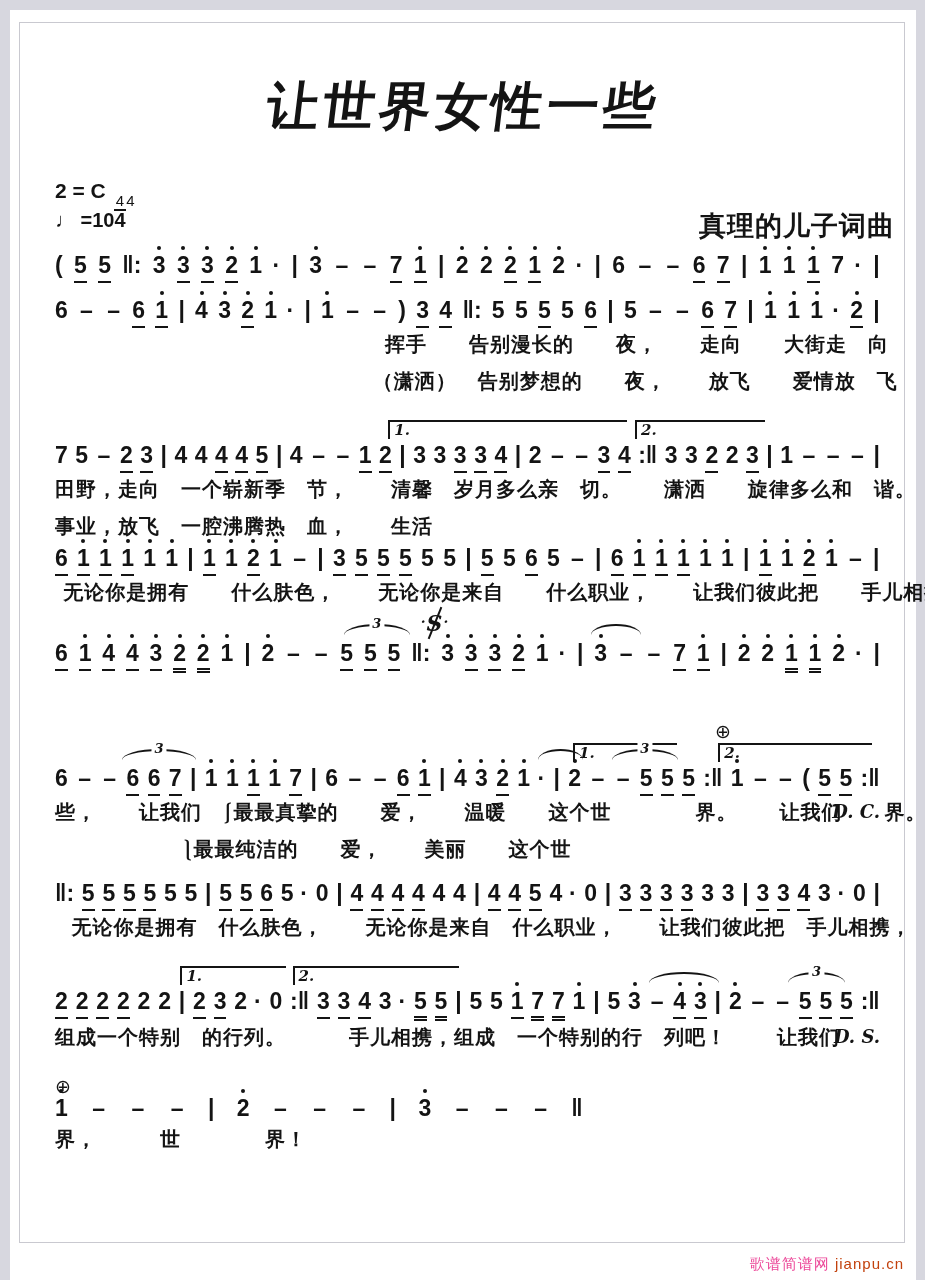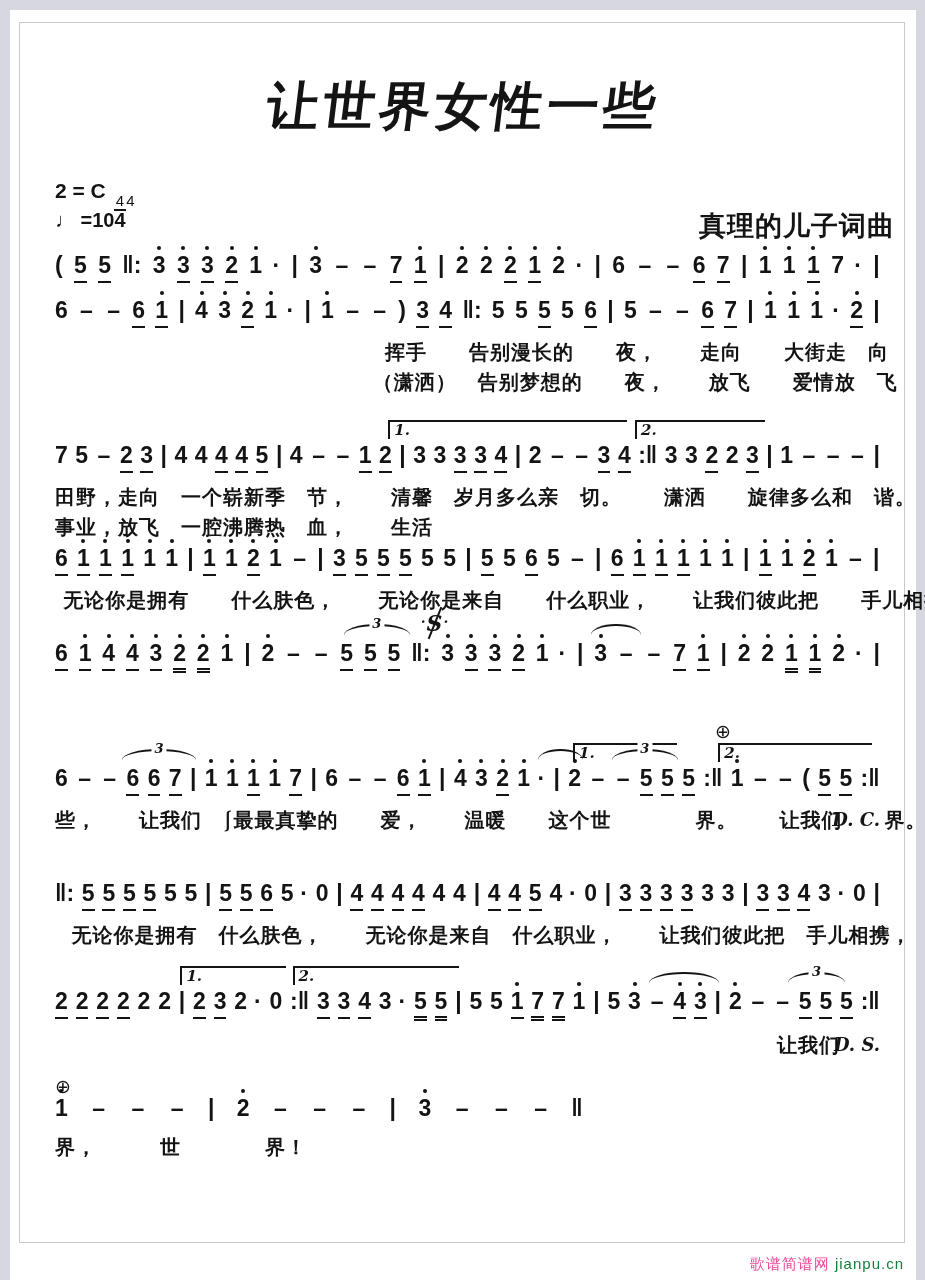--- a/index.html
+++ b/index.html
@@ -36,29 +36,29 @@
   .notes{position:relative;display:flex;justify-content:space-between;align-items:flex-start;
          font-weight:700;font-size:23px;line-height:1.2;}
   .tk{position:relative;display:inline-block;white-space:nowrap;}
   .tk.u1{border-bottom:2px solid #141414;padding-bottom:1px;}
   .tk.u2{border-bottom:5px double #141414;}
   .tk.da::before{content:"";position:absolute;top:-6px;left:50%;transform:translateX(-50%);
         width:4px;height:4px;border-radius:50%;background:#141414;}
   .tk.dash{padding:0 2px;}
   .tk.dotp{margin-left:-1px;}
   
-  .lyric-row{position:relative;margin-top:12px;font-weight:700;font-size:20px;
+  .lyric-row{position:relative;margin-top:4px;font-weight:700;font-size:20px;
              letter-spacing:1px;white-space:pre;line-height:1.25;}
-  .lyric-row + .lyric-row{margin-top:5px;}
+  .lyric-row + .lyric-row{margin-top:12px;}
   .marker{position:absolute;right:0;top:1px;font:italic 700 18px "DejaVu Serif",serif;letter-spacing:0;text-align:center;}
   .right-text{position:absolute;right:40px;top:0;}
   
   .watermark{position:absolute;right:12px;bottom:6px;font-size:15px;letter-spacing:1px;}
   .wm-site{color:#ec4899;}
-  .wm-domain{color:#15803d;text-decoration:none;}
+  .wm-domain{color:#c2410c;text-decoration:none;}
 </style>
 </head>
 <body>
 
 <div class="stage">
   <div class="page">
     <div class="inner-border"></div>
 
     <div class="title">让世界女性一些</div>
 
@@ -354,20 +354,21 @@
             <span class="tk">:‖</span>
             <span class="tk da">1</span>
             <span class="tk dash">–</span>
             <span class="tk dash">–</span>
             <span class="tk">(</span>
             <span class="tk u1">5</span>
             <span class="tk u1">5</span>
             <span class="tk">:‖</span>
           </div>
           <div class="lyric-row"><span>些，　　让我们　⎰最最真挚的　　爱，　　温暖　　这个世　　　　界。　　让我们　　界。</span><span class="marker">D. C.</span></div>
+          <div class="lyric-row" style="padding-left: 15.5%;"><span>⎱最最纯洁的　　爱，　　美丽　　这个世</span></div>
         </div>
         <div class="system" style="top: 844px;">
           <div class="ann-layer"></div>
           <div class="notes">
             <span class="tk">‖:</span>
             <span class="tk u1">5</span>
             <span class="tk u1">5</span>
             <span class="tk u1">5</span>
             <span class="tk u1">5</span>
             <span class="tk">5</span>
@@ -460,21 +461,21 @@
             <span class="tk u1 da">3</span>
             <span class="tk">|</span>
             <span class="tk da">2</span>
             <span class="tk dash">–</span>
             <span class="tk dash">–</span>
             <span class="tk u1">5</span>
             <span class="tk u1">5</span>
             <span class="tk u1">5</span>
             <span class="tk">:‖</span>
           </div>
-          <div class="lyric-row"><span class="right-text">让我们</span><span class="marker">D. S.</span></div>
+          <div class="lyric-row"><span>组成一个特别　的行列。　　　手儿相携，组成　一个特别的行　列吧！</span><span class="right-text">让我们</span><span class="marker">D. S.</span></div>
         </div>
         <div class="system" style="top: 1059px;">
           <div class="ann-layer">
             <div class="ann ann-coda" style="left: 0%; top: 6px;">⊕</div>
           </div>
           <div class="notes" style="width: 64%;">
             <span class="tk da">1</span>
             <span class="tk dash">–</span>
             <span class="tk dash">–</span>
             <span class="tk dash">–</span>

